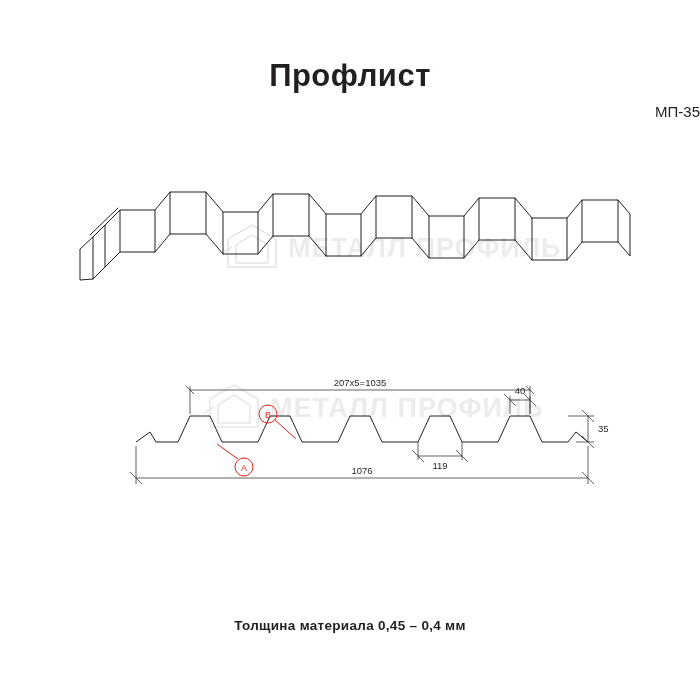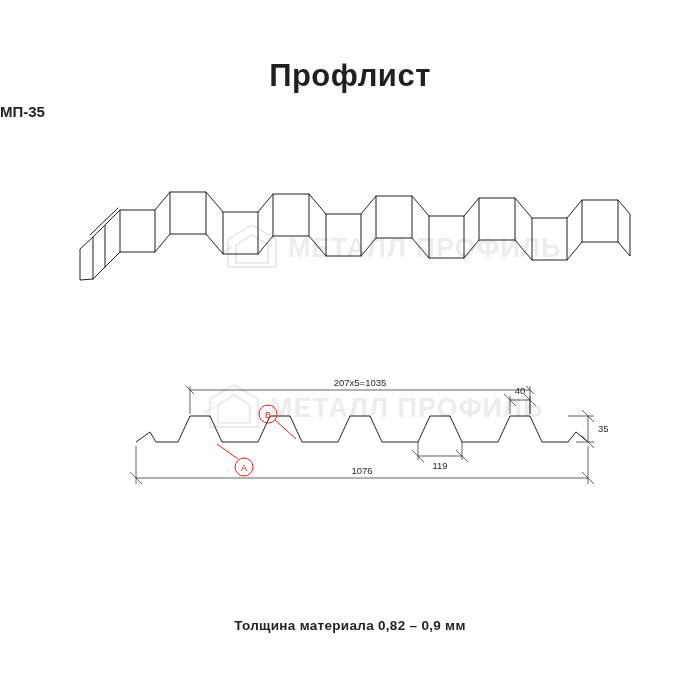--- a/index.html
+++ b/index.html
@@ -29,23 +29,23 @@
     text-align: center;
     font-size: 31px;
     font-weight: bold;
     letter-spacing: 0.5px;
   }
   .subtitle {
     position: absolute;
     top: 103px;
     left: 0;
     width: 700px;
-    text-align: left;
+    text-align: right;
     font-size: 15px;
-    font-weight: bold;
+    font-weight: normal;
   }
   .footer {
     position: absolute;
     top: 618px;
     left: 0;
     width: 700px;
     text-align: center;
     font-size: 13.5px;
     font-weight: bold;
     letter-spacing: 0.3px;
@@ -221,15 +221,15 @@
 
       <g>
         <circle class="red" cx="152" cy="54" r="9"></circle>
         <text class="redtxt" x="152" y="57.5" text-anchor="middle">B</text>
         <path class="red" d="M159 60 L180 79"></path>
       </g>
 
     </svg>
   </div>
 
-  <div class="footer">Толщина материала 0,82 – 0,9 мм</div>
+  <div class="footer">Толщина материала 0,45 – 0,4 мм</div>
 
 </div>
 
 </body></html>

